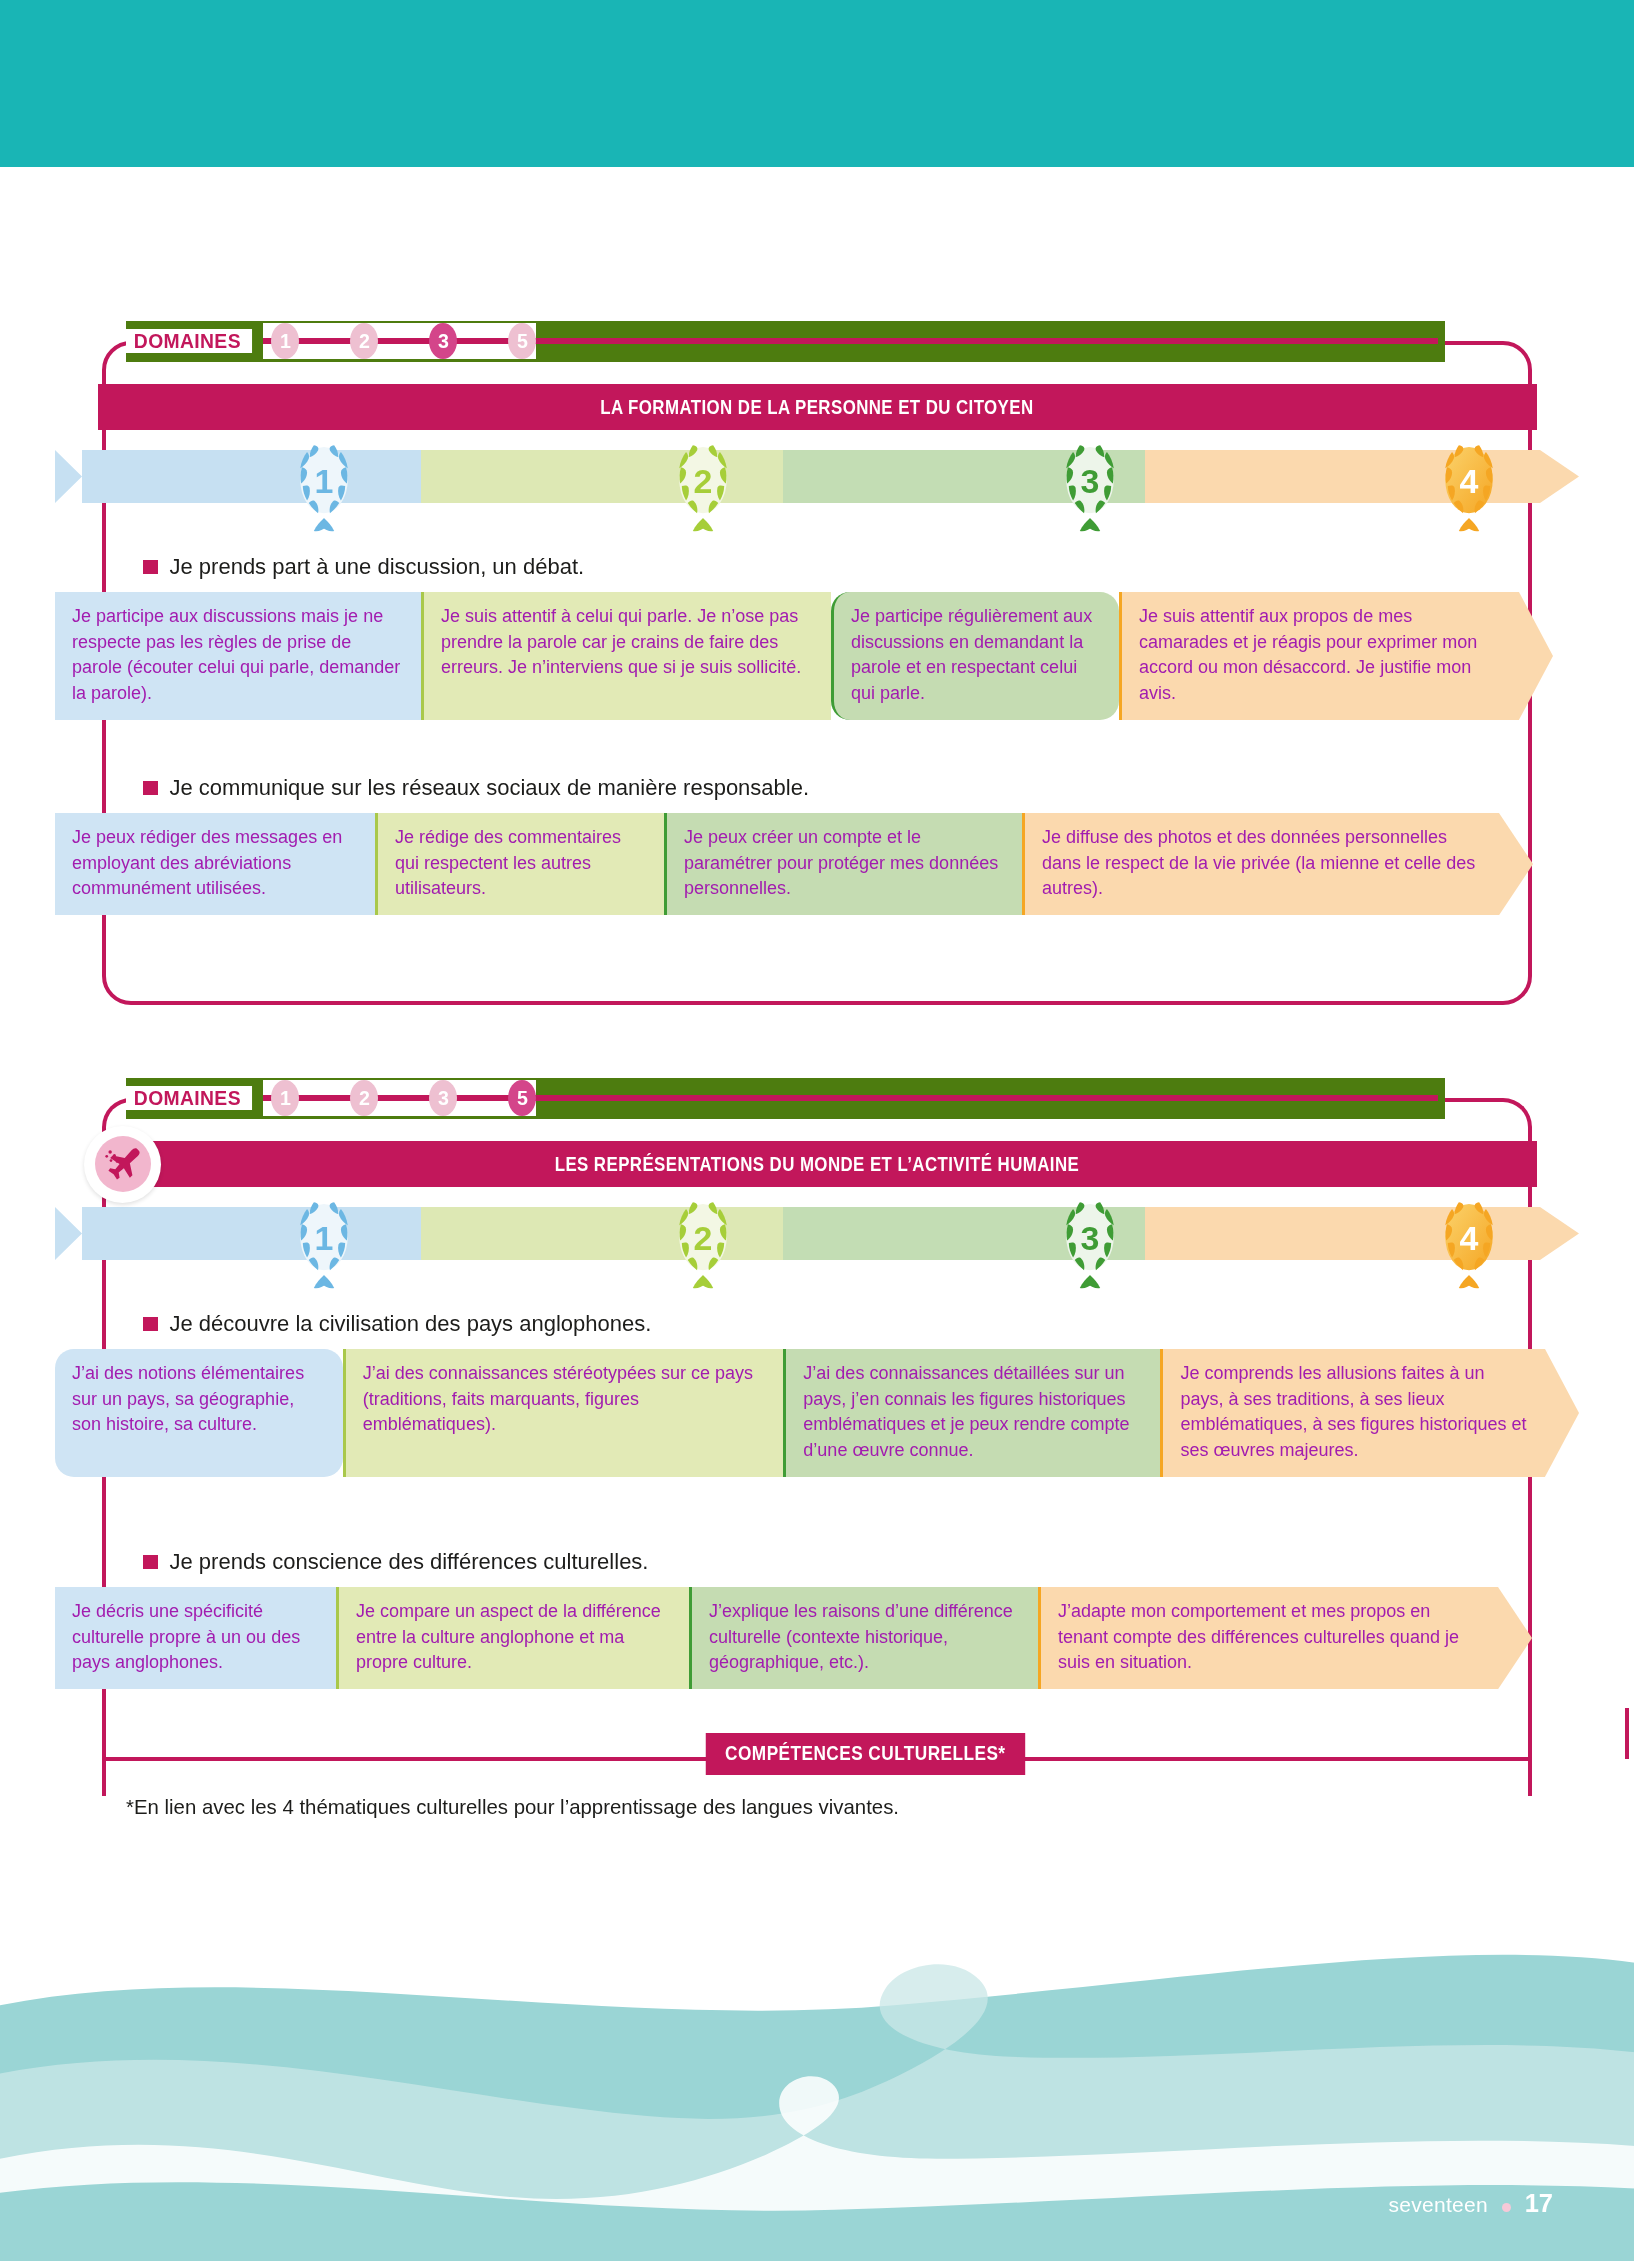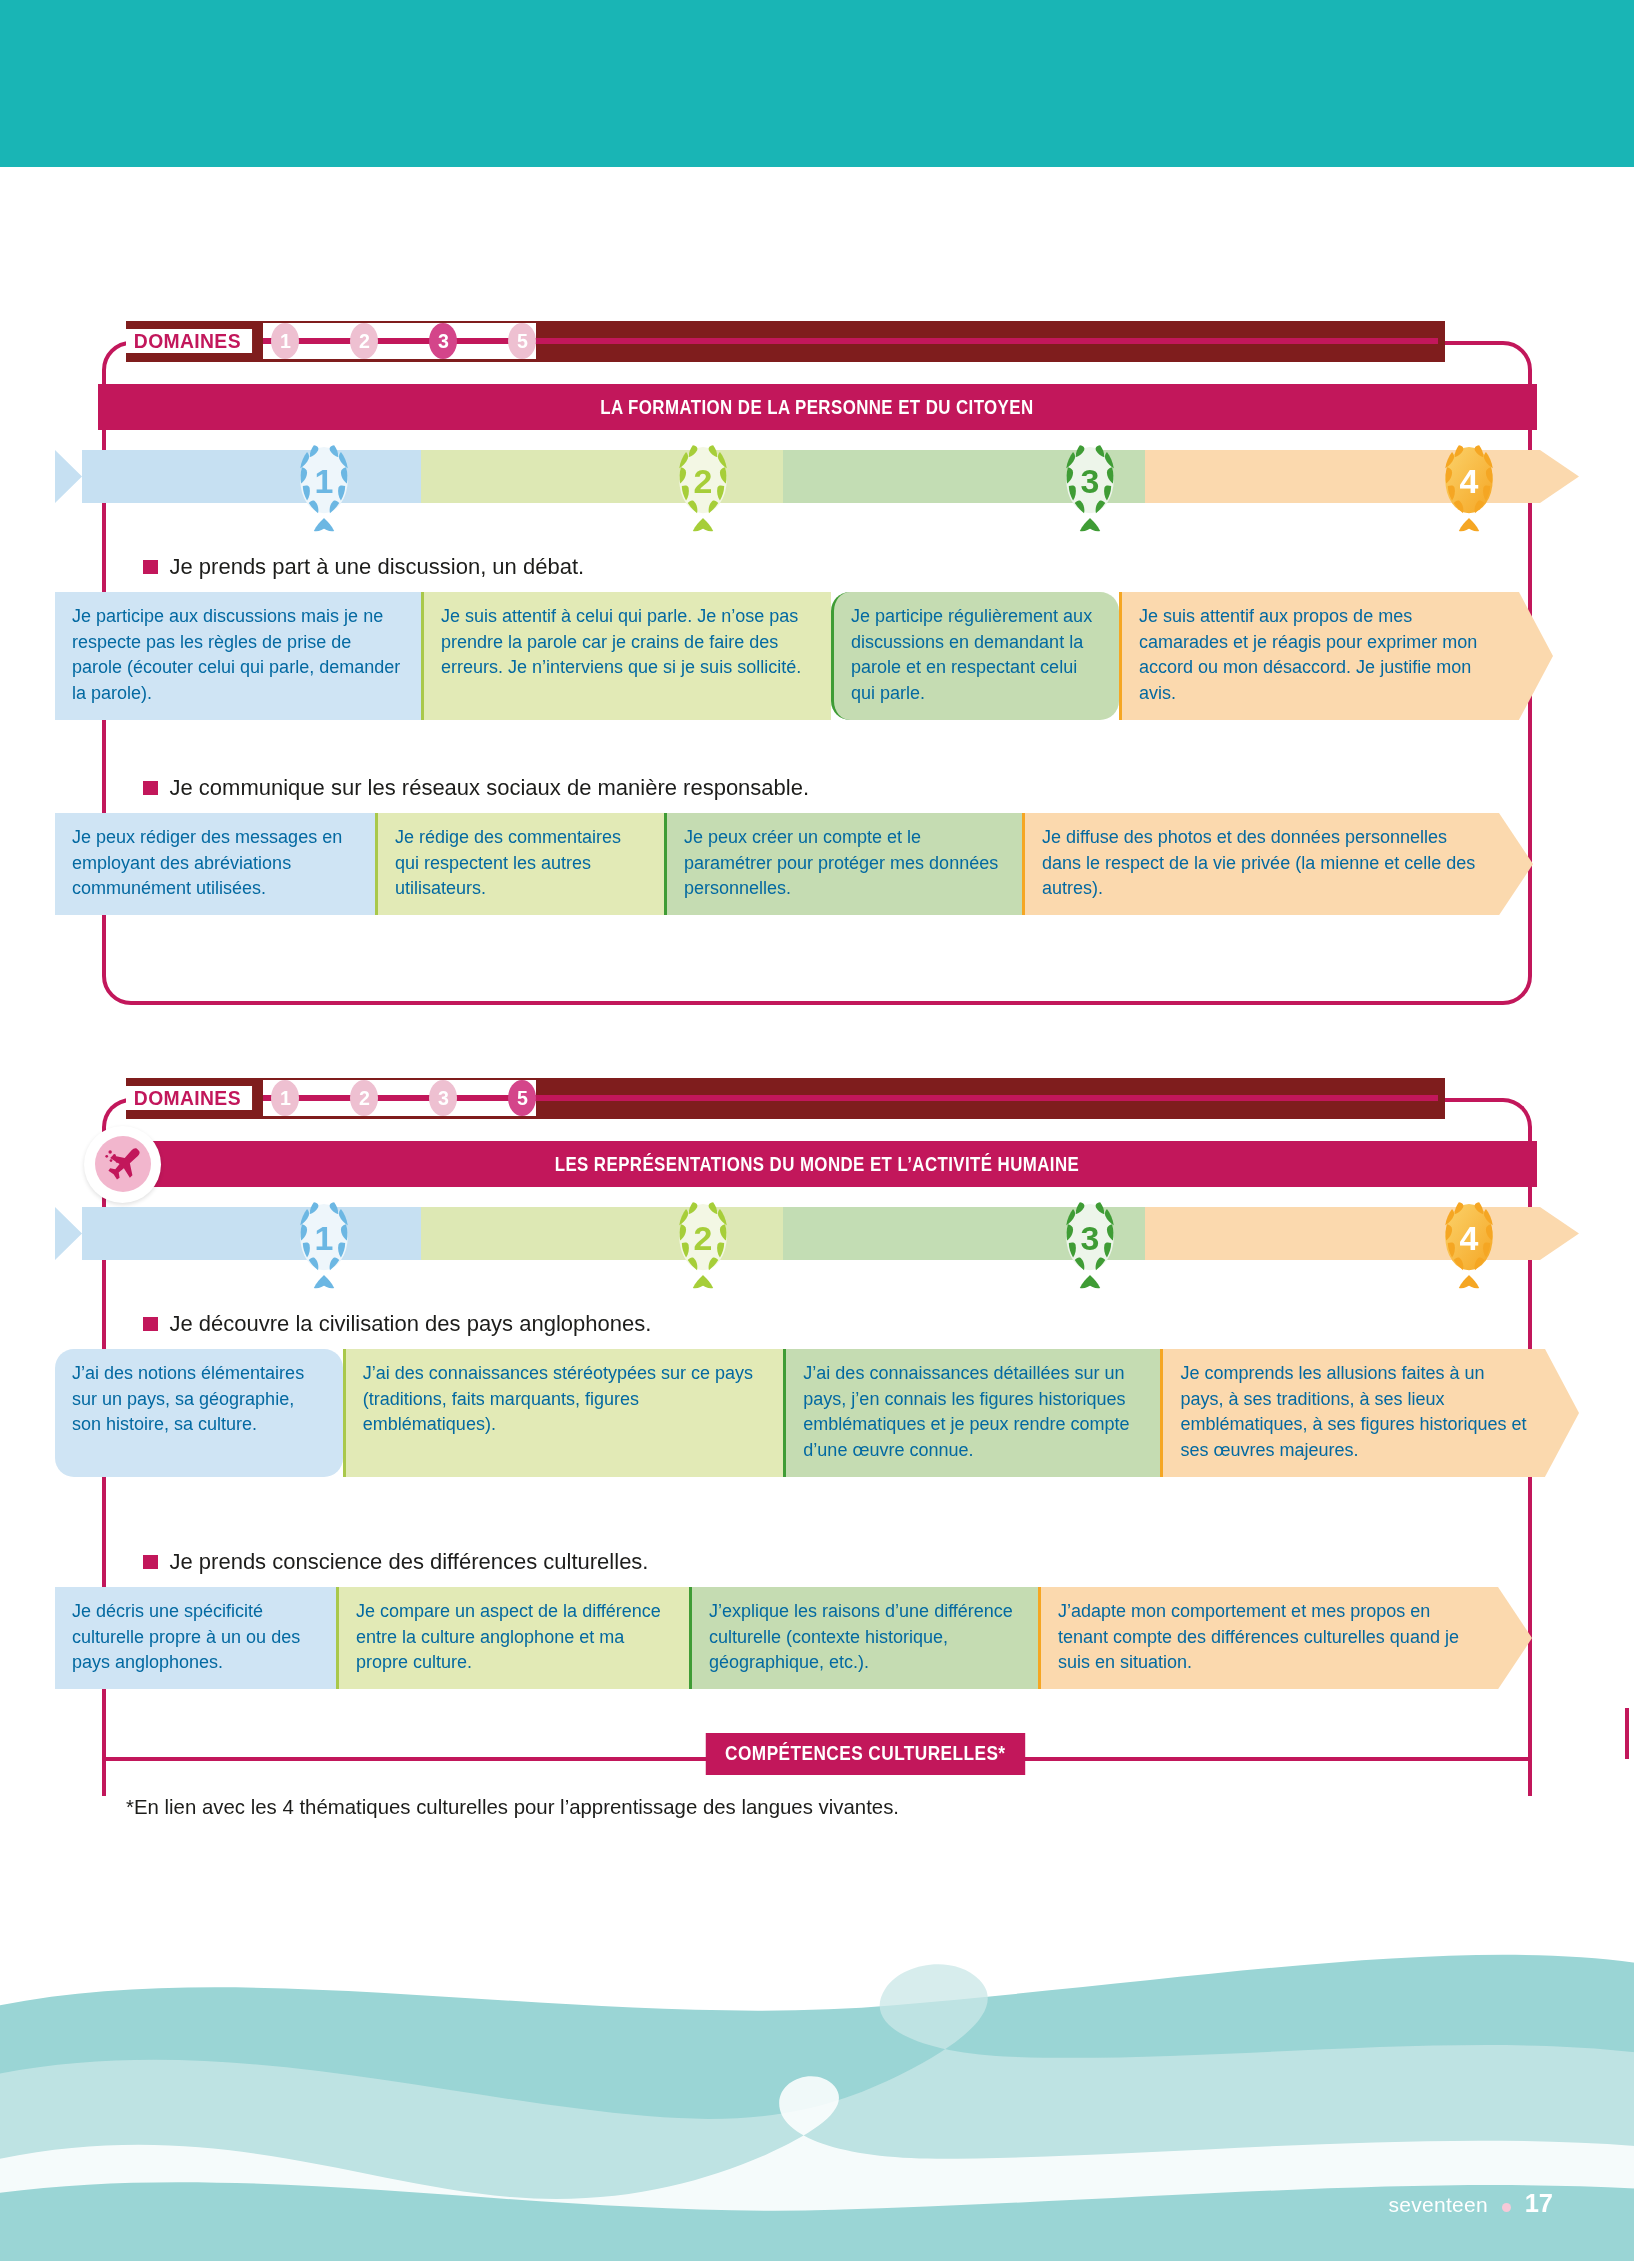--- a/index.html
+++ b/index.html
@@ -35,21 +35,21 @@
   .block { position: absolute; left: 102px; width: 1430px; }
   .frame {
     position: absolute; left: 0; top: 0; width: 1430px; height: 100%;
     border: 4.3px solid #c2175b; border-radius: 29px; pointer-events: none;
   }
   .frame.open-bottom { border-bottom: none; border-radius: 29px 29px 0 0; }
 
   
   .domaines-row {
     position: absolute; left: 24px; top: -20.4px; height: 41px;
-    display: flex; align-items: center; background: #7f1d1d; padding-right: 6.8px; z-index: 4;
+    display: flex; align-items: center; background: #4d7c0f; padding-right: 6.8px; z-index: 4;
   }
   .domaines-label {
     color: #c2175b; font-weight: bold; font-size: 21px; letter-spacing: 0.4px;
     font-stretch: condensed; transform: scaleX(.92); transform-origin: left center;
     padding: 0 12px 0 8.5px; background: #fff;
   }
   .domaines-track { position: relative; display: flex; align-items: center; background: #fff; padding-left: 8.5px; }
   .domaines-track .rail {
     position: absolute; left: 0; right: 0; top: 50%; height: 6px;
     background: #c2175b; transform: translateY(-50%);
@@ -110,21 +110,21 @@
   .comp-head {
     position: relative; display: flex; align-items: center; gap: 12px;
     font-size: 22px; color: #1d1d1b; padding: 0 0 0 41px;
   }
   .comp-head .sq { width: 14.5px; height: 14.5px; background: #c2175b; flex: 0 0 auto; }
 
   
   .cells { position: relative; display: flex; align-items: stretch; }
   .cells .cell {
     padding: 12px 15.3px 13.6px 17px; font-size: 18px; line-height: 1.42;
-    color: #0369a1; position: relative;
+    color: #a21caf; position: relative;
   }
   .cell.c1 { background: #cfe4f4; }
   .cell.c2 { background: #e2eab6; border-left: 3.4px solid #a9c84a; }
   .cell.c3 { background: #c5dcb2; border-left: 3.4px solid #3f9c35; }
   .cell.c4 { background: #fbd9ae; border-left: 3.4px solid #f5a623; }
   .cells .tip {
     width: 34px; flex: 0 0 34px; background: #fbd9ae;
     clip-path: polygon(0 0, 100% 50%, 0 100%);
   }
 

